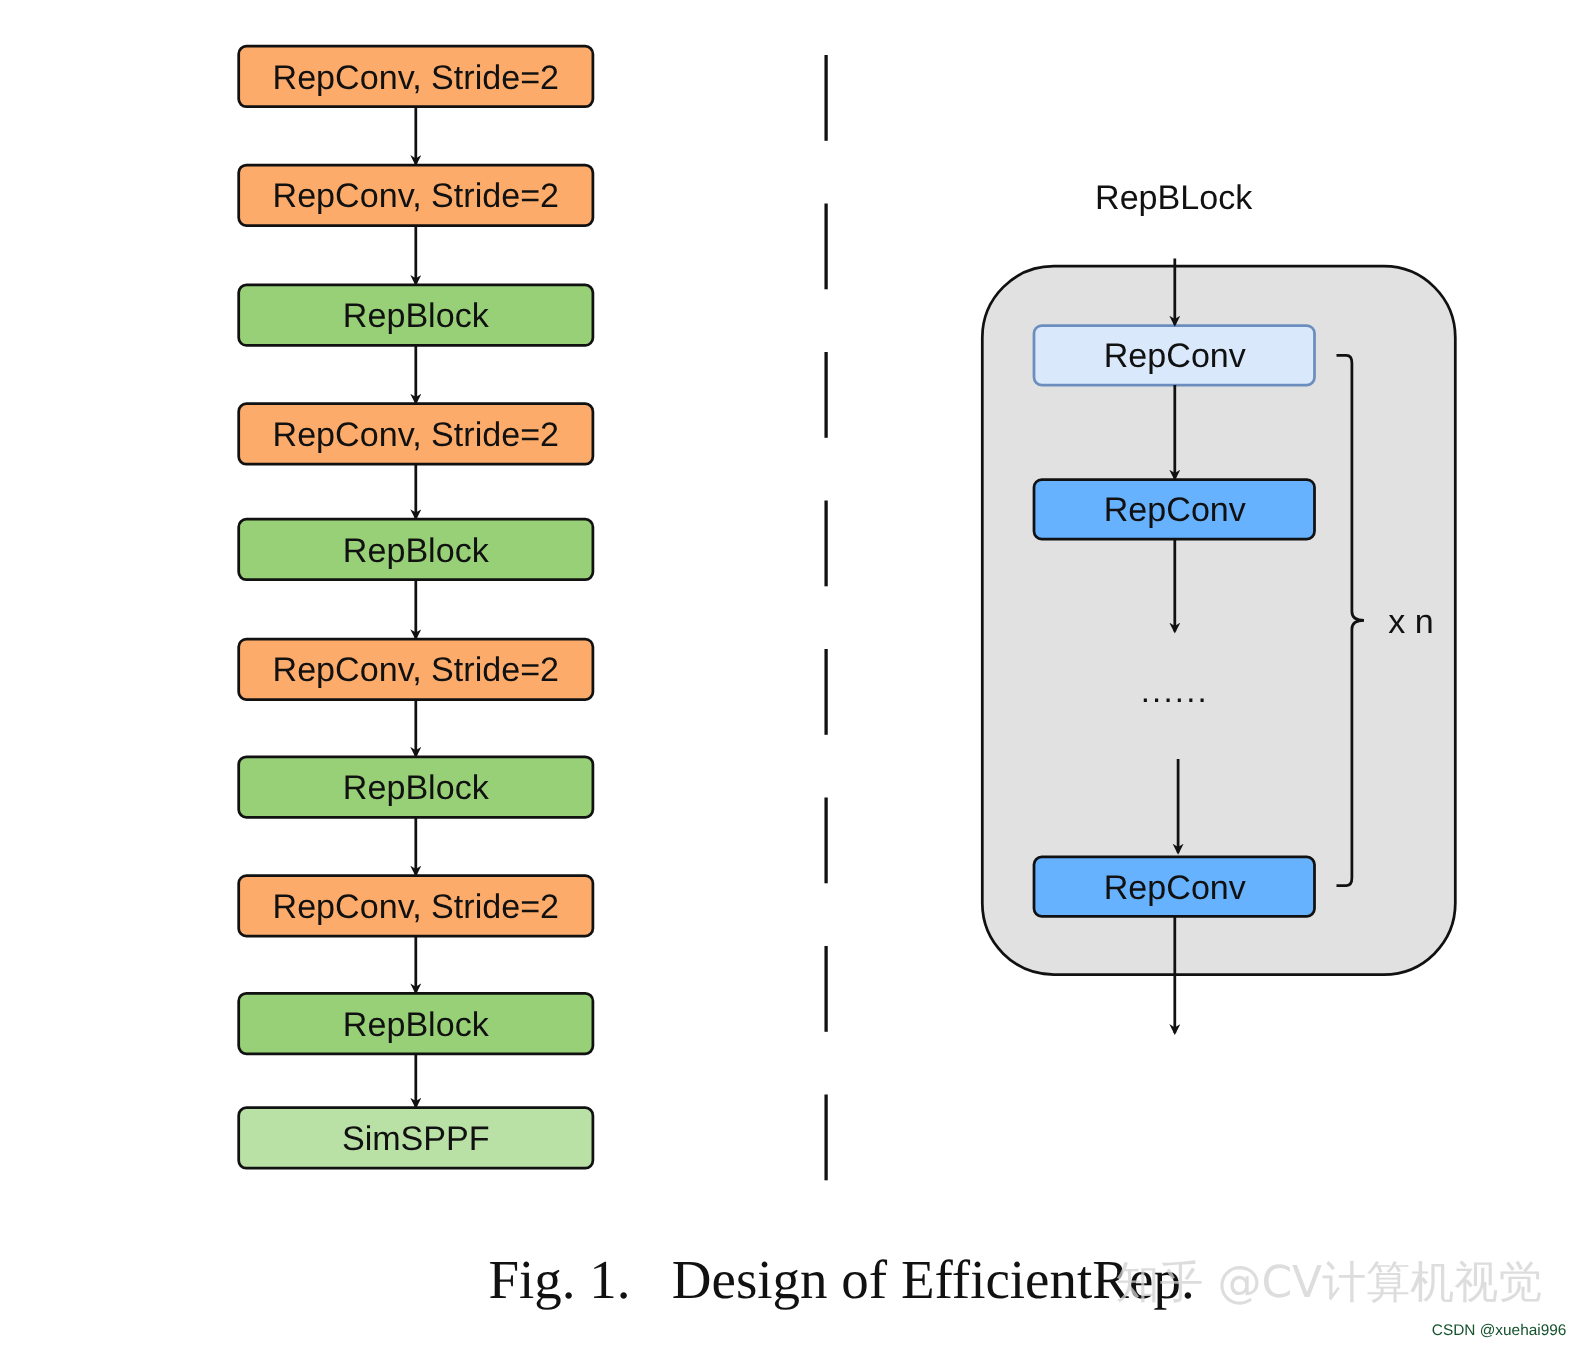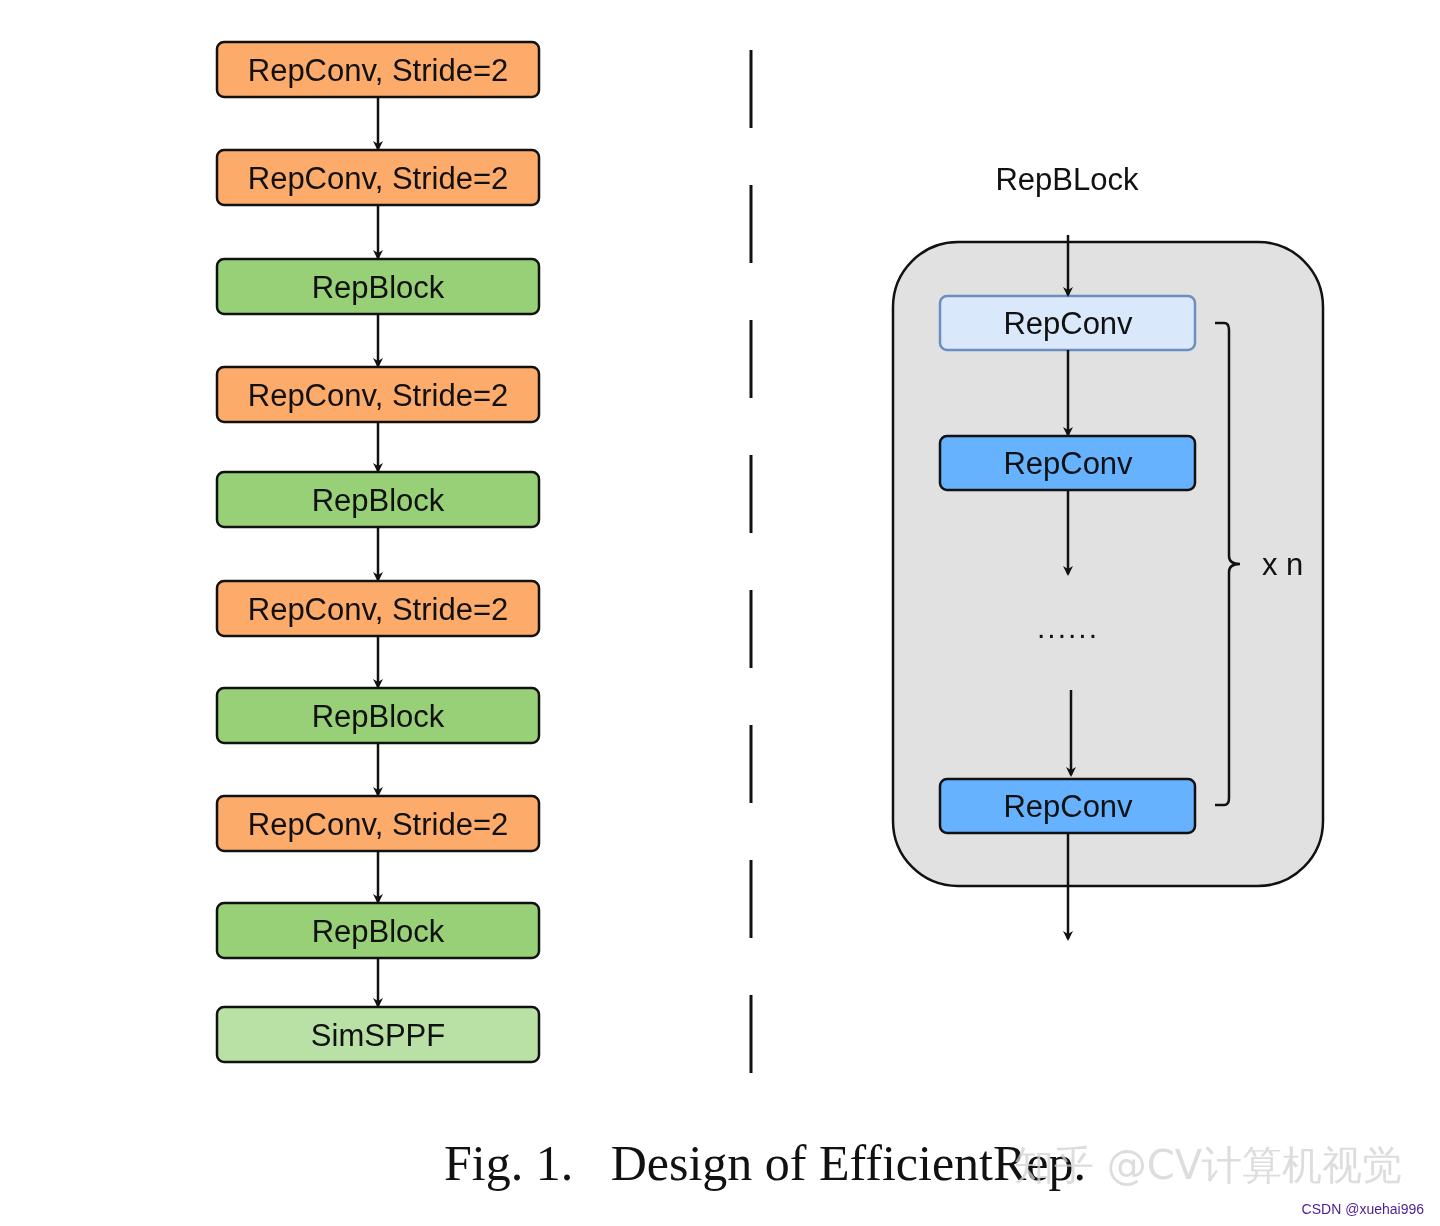--- a/index.html
+++ b/index.html
@@ -1,21 +1,21 @@
 <!DOCTYPE html>
 <html><head>
 <meta charset="utf-8">
 <style>
   html, body { margin: 0; padding: 0; background: #ffffff; }
   body { width: 1440px; height: 1226px; position: relative; overflow: hidden; font-family: "Liberation Sans", sans-serif; }
   svg { position: absolute; left: 0; top: 0; }
   .lbl { font-family: "Liberation Sans", sans-serif; fill: #111; }
   .caption { position: absolute; left: 444px; top: 1134px; font-family: "Liberation Serif", serif; font-size: 50px; color: #111; white-space: pre; }
   .watermark { position: absolute; left: 1000px; top: 1138px; font-family: "DejaVu Sans", sans-serif; font-size: 40px; color: rgba(210,210,210,0.75); white-space: pre; padding-left: 14px; }
-  .csdn { position: absolute; right: 16px; top: 1201px; font-family: "Liberation Sans", sans-serif; font-size: 14px; color: #4c1d95; }
+  .csdn { position: absolute; right: 16px; top: 1201px; font-family: "Liberation Sans", sans-serif; font-size: 14px; color: #14532d; }
 </style>
 </head>
 <body>
 
 <svg id="diagram" width="1440" height="1226">
   <defs>
     <marker id="arrowhead" markerWidth="10" markerHeight="10" refX="8" refY="5" orient="auto" markerUnits="userSpaceOnUse">
       <path d="M0,0 L10,5 L0,10 L3,5 Z" fill="#111"></path>
     </marker>
   </defs>

